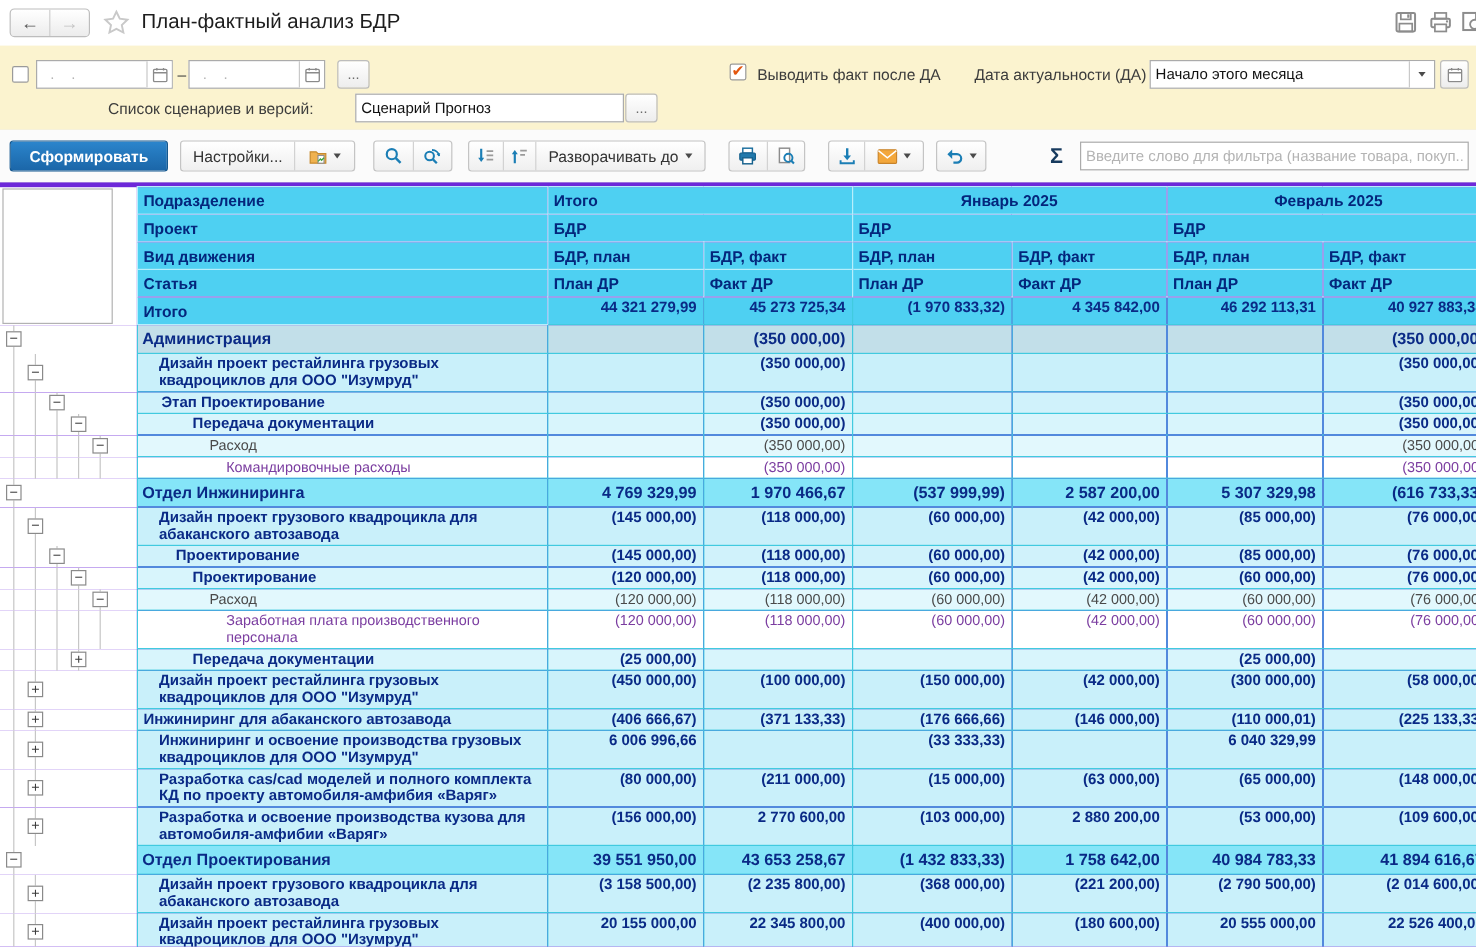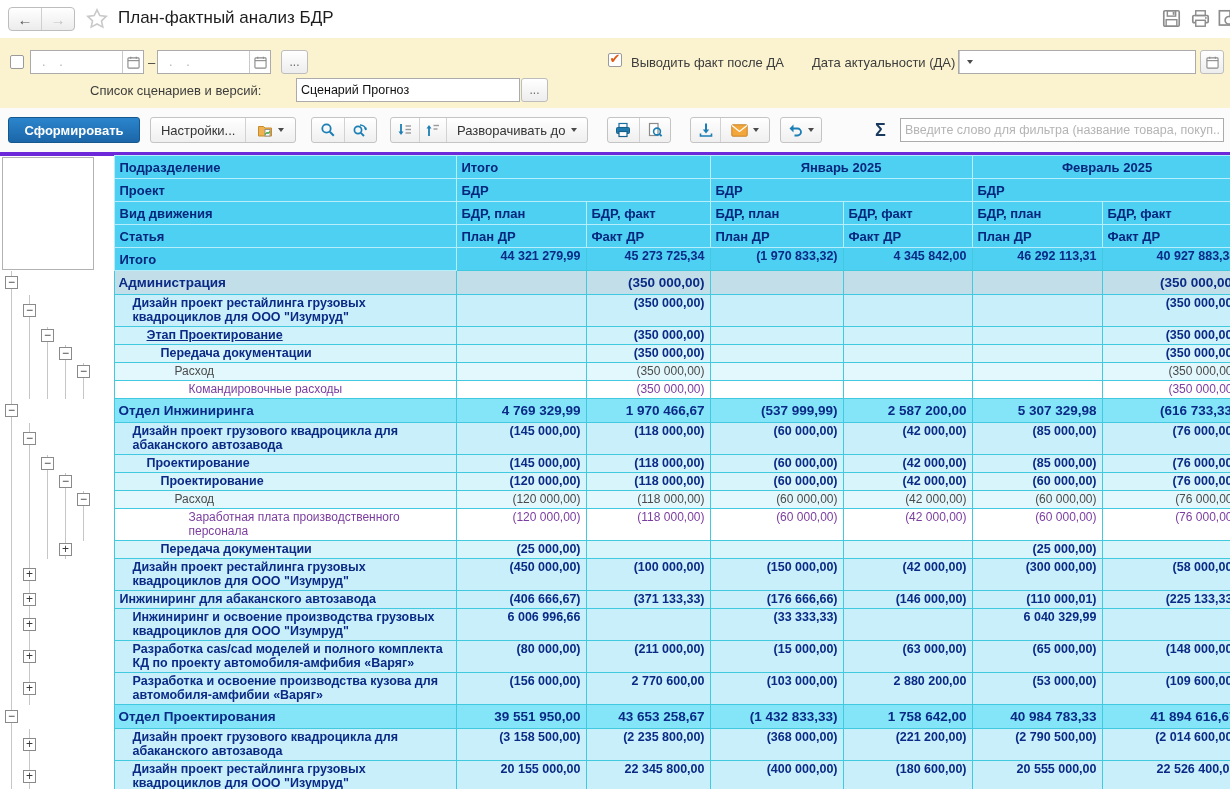--- a/index.html
+++ b/index.html
@@ -120,20 +120,21 @@
           <line x1="10" y1="0.8" x2="10" y2="3" stroke="#8a8a8a" stroke-width="1.2"></line>
         </svg>
     </div>
   </div>
   <div class="smallbtn" style="left:281px;top:12px;width:27px">...</div>
 
   <div class="cb" style="left:608px;top:15px"><span class="chk">✔</span></div>
   <div class="flbl" style="left:631px;top:17px">Выводить факт после ДА</div>
   <div class="flbl" style="left:812px;top:17px">Дата актуальности (ДА)</div>
   <div class="inp" style="left:958px;top:12px;width:238px">
+    <input value="Начало этого месяца" style="">
     <div class="seg">
         <span class="car"></span>
       </div>
   </div>
   <div class="smallbtn" style="left:1200px;top:12px;width:24px">
     <svg width="13" height="13" viewBox="0 0 14 14">
         <rect x="1" y="2" width="12" height="11" rx="1" fill="#fff" stroke="#8a8a8a" stroke-width="1.2"></rect>
         <line x1="1" y1="5" x2="13" y2="5" stroke="#8a8a8a" stroke-width="1.2"></line>
         <line x1="4" y1="0.8" x2="4" y2="3" stroke="#8a8a8a" stroke-width="1.2"></line>
         <line x1="10" y1="0.8" x2="10" y2="3" stroke="#8a8a8a" stroke-width="1.2"></line>
@@ -337,21 +338,21 @@
           <td class="num"></td>
           <td class="num">(350 000,00)</td>
         </tr>
         <tr class="lv2">
           <td class="gut">
             <div class="rail" style="left: 11px;"></div>
             <div class="rail" style="left: 29px;"></div>
             <div class="rail" style="left: 47px;"></div>
             <div class="expander" style="left: 41px;">−</div>
           </td>
-          <td class="lbl" style="padding-left: 32px; text-decoration: underline;">Этап Проектирование</td>
+          <td class="lbl" style="padding-left: 20px;">Этап Проектирование</td>
           <td class="num"></td>
           <td class="num">(350 000,00)</td>
           <td class="num"></td>
           <td class="num"></td>
           <td class="num"></td>
           <td class="num">(350 000,00)</td>
         </tr>
         <tr class="lv3">
           <td class="gut">
             <div class="rail" style="left: 11px;"></div>

